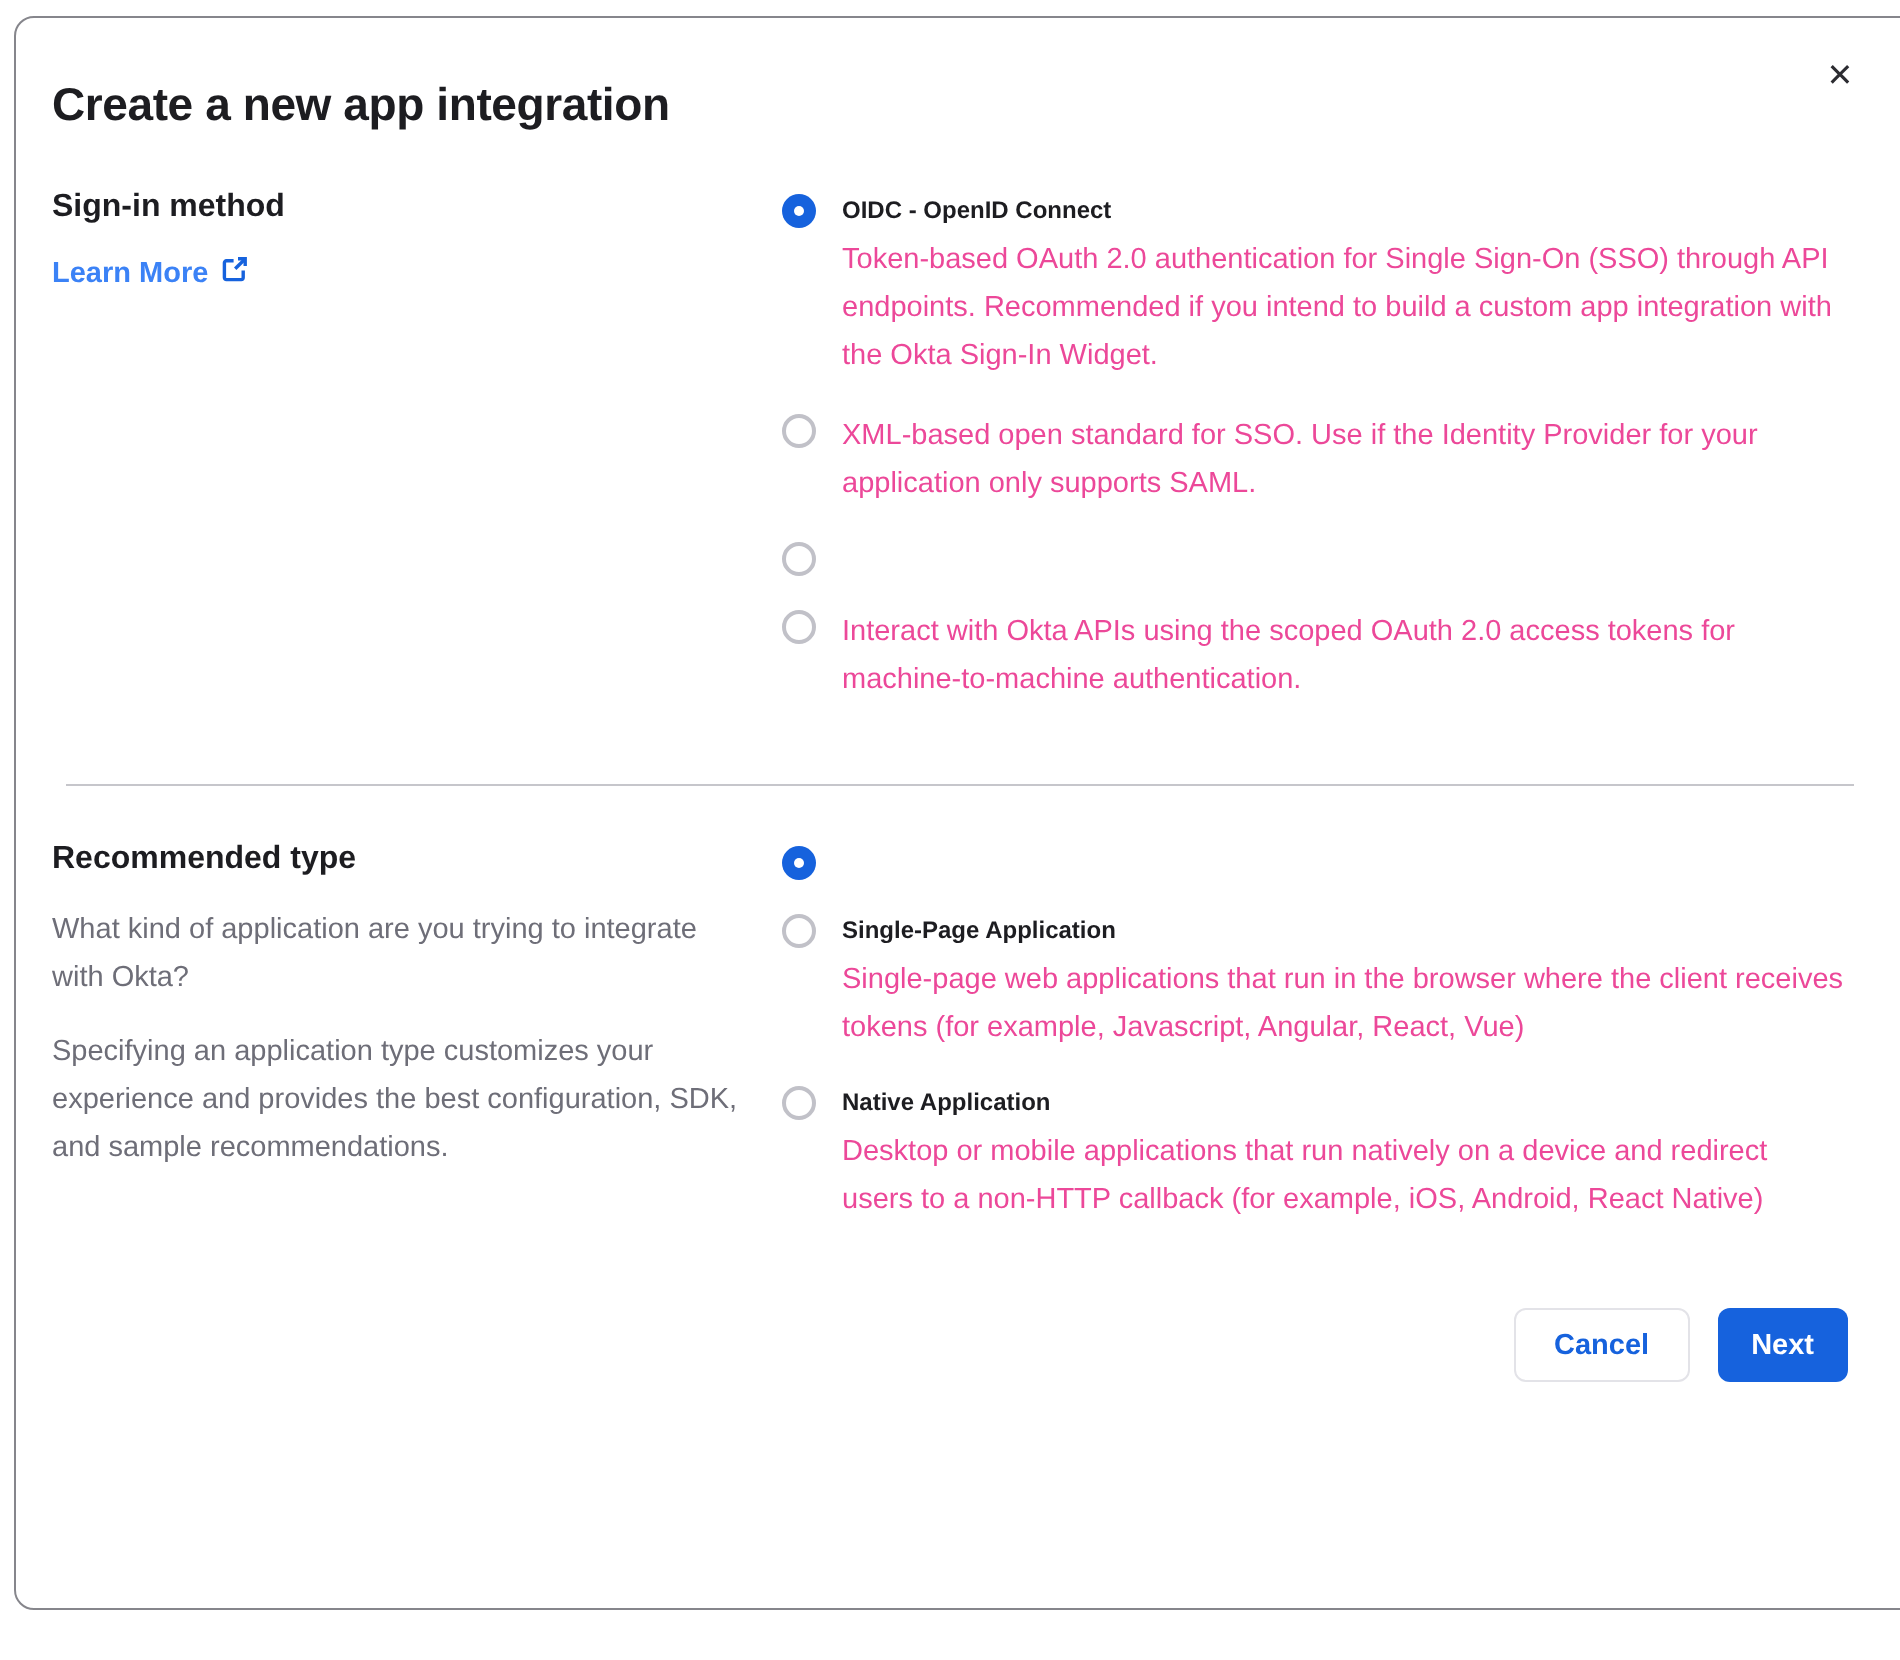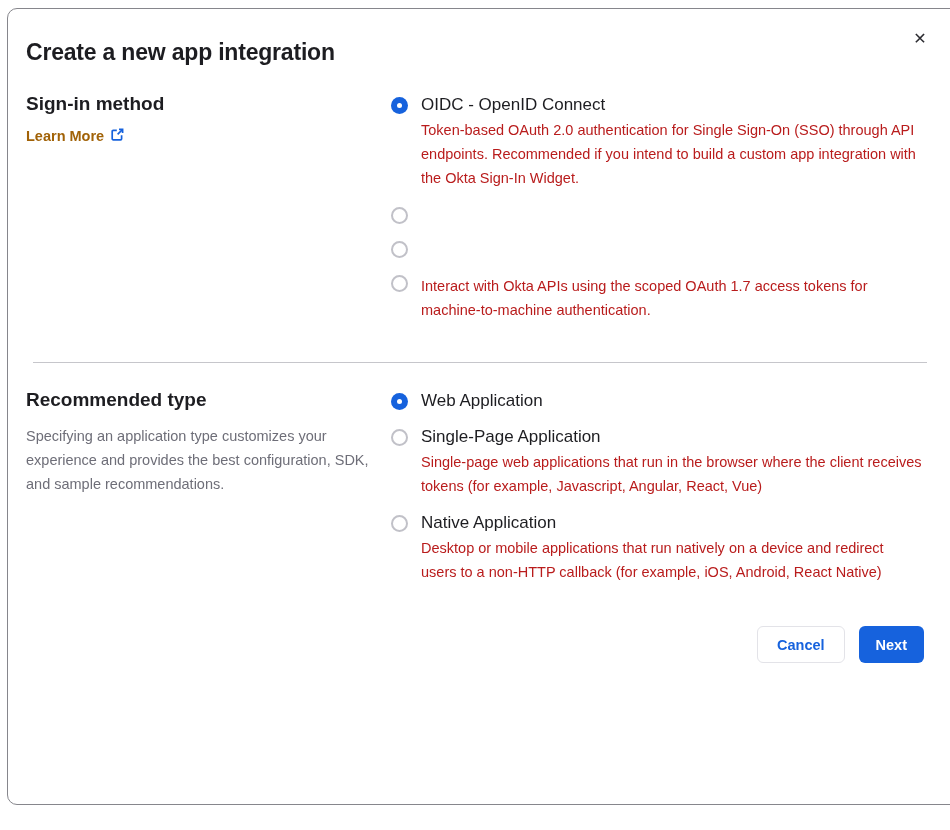--- a/index.html
+++ b/index.html
@@ -51,41 +51,41 @@
     color: #1d1d21;
     letter-spacing: -0.2px;
   }
   .section {
     display: grid;
     grid-template-columns: 365px 1fr;
     margin-top: 27px;
   }
   .left-col { padding-right: 22px; }
   .section-label {
-    font-size: 19px;
+    font-size: 16px;
     font-weight: 700;
     color: #1d1d21;
     line-height: 22px;
   }
   .left-para {
     font-size: 14.5px;
     line-height: 24px;
     color: #6e6e78;
     margin: 12px 0 0 0;
     max-width: 345px;
   }
   .left-para.second { margin-top: 13px; }
   .learn-more {
     display: inline-flex;
     align-items: flex-end;
     gap: 7px;
     margin-top: 13px;
     font-size: 14.5px;
     font-weight: 700;
-    color: #a16207;
+    color: #3b82f6;
     text-decoration: none;
     cursor: pointer;
   }
   .ext-icon { display: inline-block; }
   .right-col { padding-top: 1px; }
   .option-row {
     display: flex;
     align-items: flex-start;
     gap: 13px;
     margin-bottom: 14px;
@@ -111,29 +111,29 @@
     content: "";
     position: absolute;
     top: 6px;
     left: 6px;
     width: 5px;
     height: 5px;
     border-radius: 50%;
     background: #ffffff;
   }
   .option-label {
-    font-size: 17px;
-    font-weight: 400;
+    font-size: 12px;
+    font-weight: 700;
     color: #1d1d21;
     line-height: 22px;
   }
   .option-desc {
     font-size: 14.5px;
     line-height: 24px;
-    color: #b91c1c;
+    color: #ec4899;
     max-width: 502px;
     margin-top: 2px;
   }
   .divider {
     border: none;
     border-top: 1px solid #c6c6cb;
     margin: 26px 37px 0 7px;
   }
   .section.second { margin-top: 26px; }
   .footer {
@@ -194,46 +194,47 @@
         <div class="option-row">
           <span class="radio selected"></span>
           <div>
             <div class="option-label">OIDC - OpenID Connect</div>
             <div class="option-desc">Token-based OAuth 2.0 authentication for Single Sign-On (SSO) through API endpoints. Recommended if you intend to build a custom app integration with the Okta Sign-In Widget.</div>
           </div>
         </div>
         <div class="option-row">
           <span class="radio"></span>
           <div>
-          </div>
-        </div>
-        <div class="option-row">
-          <span class="radio"></span>
-        </div>
-        <div class="option-row">
-          <span class="radio"></span>
-          <div>
-            <div class="option-desc">Interact with Okta APIs using the scoped OAuth 1.7 access tokens for machine-to-machine authentication.</div>
+            <div class="option-desc">XML-based open standard for SSO. Use if the Identity Provider for your application only supports SAML.</div>
+          </div>
+        </div>
+        <div class="option-row">
+          <span class="radio"></span>
+        </div>
+        <div class="option-row">
+          <span class="radio"></span>
+          <div>
+            <div class="option-desc">Interact with Okta APIs using the scoped OAuth 2.0 access tokens for machine-to-machine authentication.</div>
           </div>
         </div>
       </div>
     </div>
 
     <hr class="divider">
 
     <div class="section second">
       <div class="left-col">
         <div class="section-label">Recommended type</div>
+        <p class="left-para">What kind of application are you trying to integrate with Okta?</p>
         <p class="left-para second">Specifying an application type customizes your experience and provides the best configuration, SDK, and sample recommendations.</p>
       </div>
       <div class="right-col">
         <div class="option-row">
           <span class="radio selected"></span>
           <div>
-            <div class="option-label">Web Application</div>
           </div>
         </div>
         <div class="option-row">
           <span class="radio"></span>
           <div>
             <div class="option-label">Single-Page Application</div>
             <div class="option-desc">Single-page web applications that run in the browser where the client receives tokens (for example, Javascript, Angular, React, Vue)</div>
           </div>
         </div>
         <div class="option-row">

